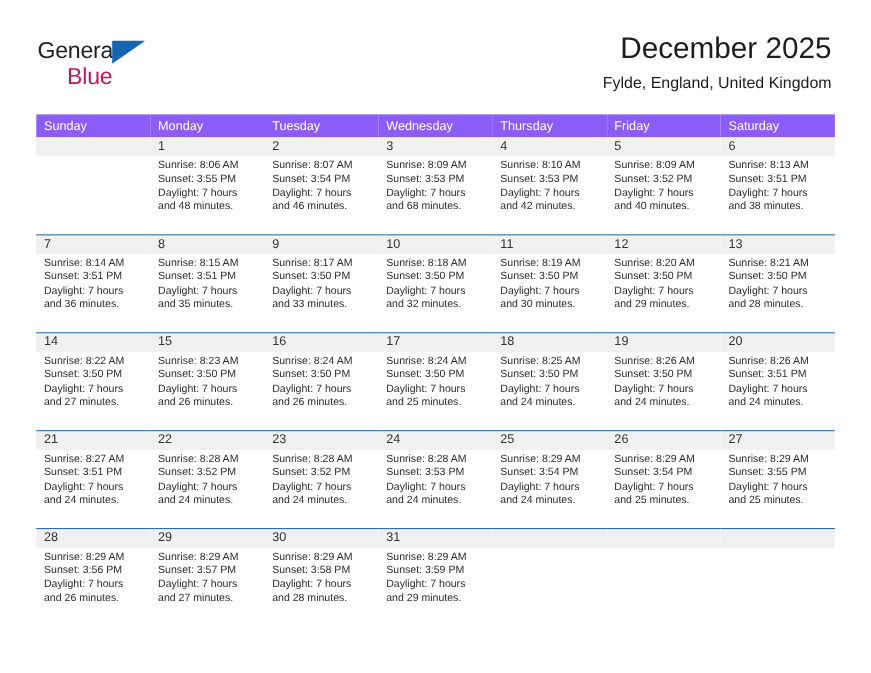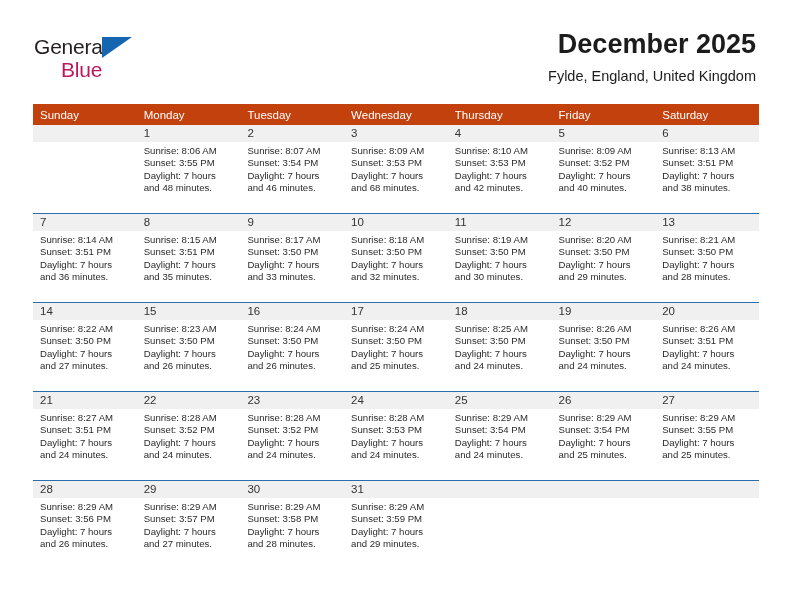--- a/index.html
+++ b/index.html
@@ -74,42 +74,42 @@
     position: absolute;
     right: 36px;
     top: 28px;
     text-align: right;
   }
   .month-title {
     font-size: 27px;
     color: #1c1c1c;
     line-height: 32px;
     white-space: nowrap;
-    font-weight: bold;
+    font-weight: normal;
     margin: 0;
   }
   .location-subtitle {
     font-size: 14.5px;
     color: #1c1c1c;
     line-height: 20px;
     margin-top: 6px;
     white-space: nowrap;
   }
 
   
   .calendar {
     position: absolute;
     left: 33px;
     top: 104px;
     width: 726px;
     border-collapse: collapse;
     table-layout: fixed;
   }
   .calendar th {
-    background: #c2410c;
+    background: #8b5cf6;
     color: #ffffff;
     font-size: 11.5px;
     font-weight: normal;
     text-align: left;
     padding: 4px 0 4px 7px;
     height: 13px;
     border: none;
   }
   .calendar td {
     vertical-align: top;

